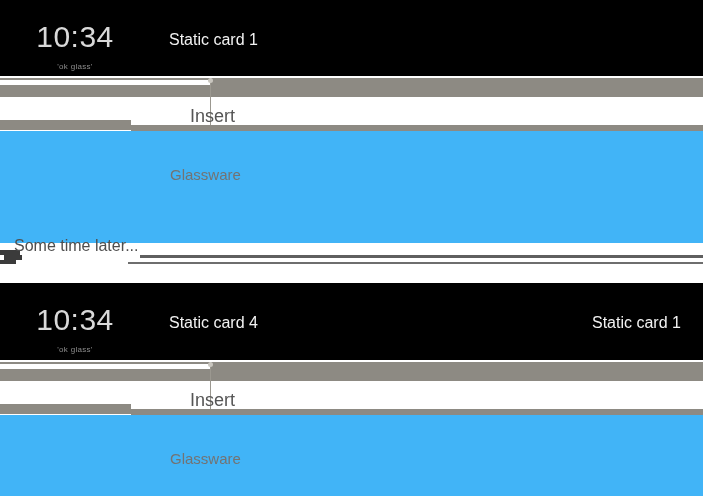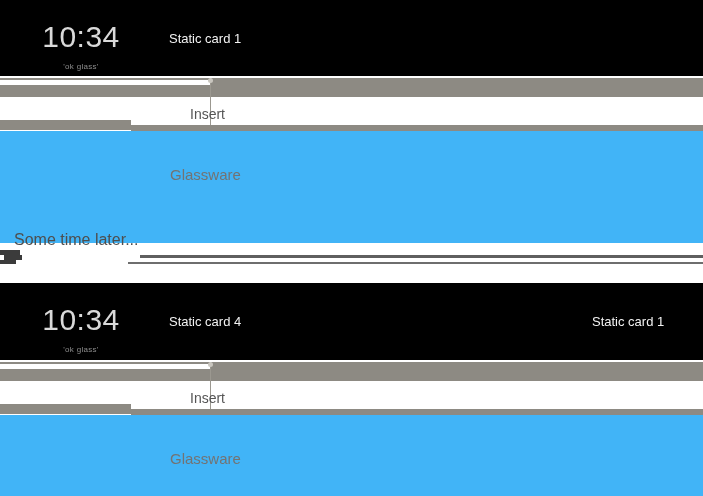--- a/index.html
+++ b/index.html
@@ -33,21 +33,21 @@
     box-sizing: border-box;
   }
 
   .band-black { background: #000000; }
   .band-blue  { background: #41b4f7; }
   .band-white { background: #ffffff; }
 
   
   .clock-wrap {
     position: absolute;
-    left: 6px;
+    left: 0;
     top: 0;
     width: 150px;
     text-align: center;
     color: #d8d8d8;
     pointer-events: none;
   }
   .clock-time {
     font-size: 30px;
     font-weight: 300;
     letter-spacing: 0.5px;
@@ -57,35 +57,35 @@
   .clock-hint {
     margin-top: 10px;
     font-size: 8px;
     color: #8d8d8d;
     letter-spacing: 0.3px;
   }
 
   
   .card-label {
     position: absolute;
-    font-size: 13px;
+    font-size: 16px;
     color: #f2f2f2;
     white-space: nowrap;
     line-height: 1;
   }
   .glassware-label {
     position: absolute;
     font-size: 15px;
     color: #737373;
     white-space: nowrap;
     line-height: 1;
   }
   .insert-label {
     position: absolute;
-    font-size: 14px;
+    font-size: 18px;
     color: #555555;
     white-space: nowrap;
     line-height: 1;
   }
   .later-label {
     position: absolute;
     font-size: 16px;
     color: #4e4e4e;
     white-space: nowrap;
     line-height: 1;
@@ -161,21 +161,21 @@
   <div class="band band-blue" style="top:131px; height:112px;"></div>
 
   <div class="glassware-label" style="left:170px; top:167px;">Glassware</div>
 
   <div class="band band-white" style="top:243px; height:40px;"></div>
 
   <div class="arrow-body" style="left:0px; top:250px; width:20px; height:5px;"></div>
   <div class="arrow-body" style="left:4px; top:255px; width:18px; height:5px;"></div>
   <div class="arrow-body" style="left:0px; top:260px; width:16px; height:4px;"></div>
 
-  <div class="later-label" style="left:14px; top:232px;">Some time later...</div>
+  <div class="later-label" style="left:14px; top:238px;">Some time later...</div>
 
   <div class="dark-rule" style="left:140px; top:255px; width:563px;"></div>
   <div class="dark-rule-thin" style="left:128px; top:262px; width:575px;"></div>
 
   <div class="band band-black" style="top:283px; height:77px;"></div>
 
   <div class="clock-wrap" style="top:305px;">
     <div class="clock-time">10:34</div>
     <div class="clock-hint">'ok glass'</div>
   </div>

